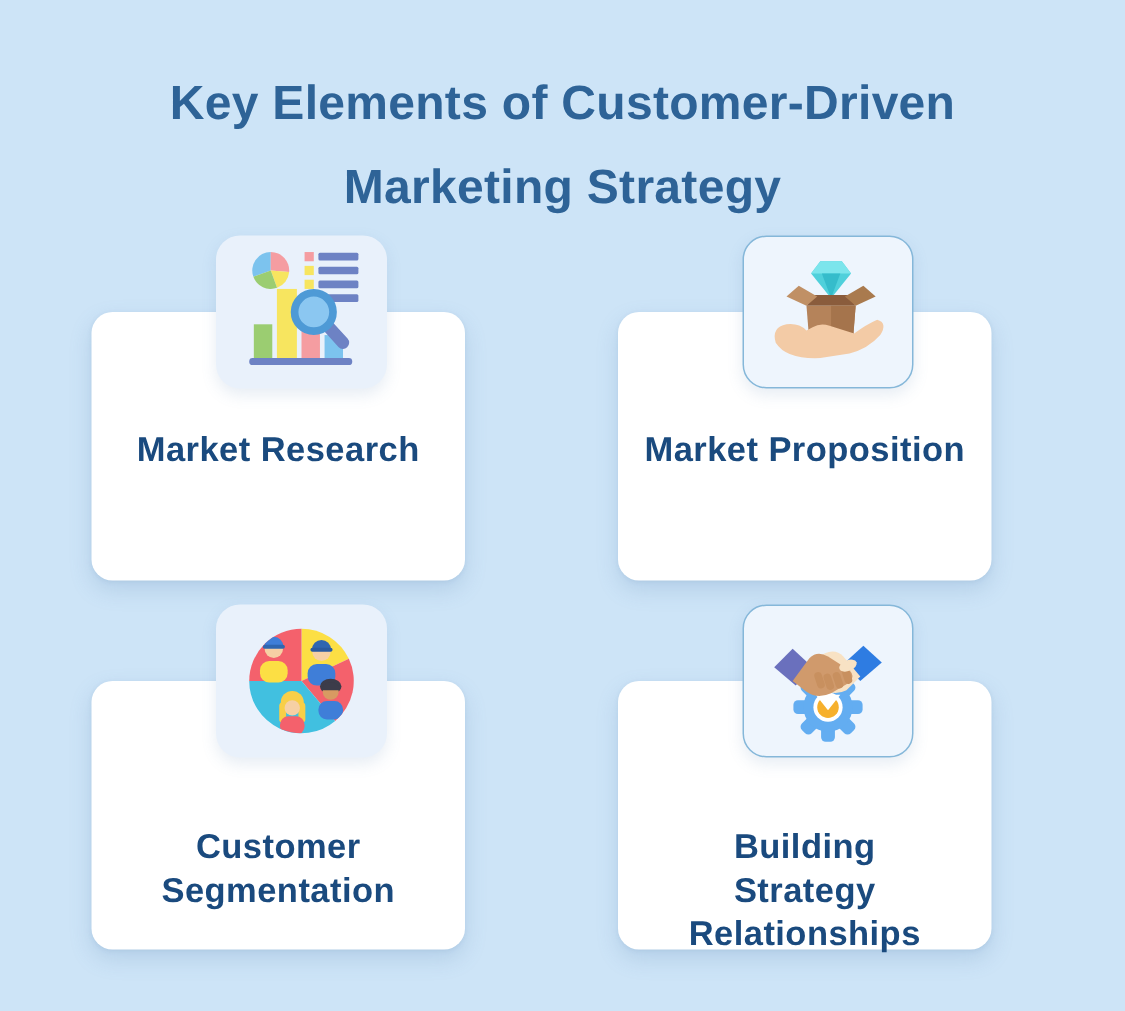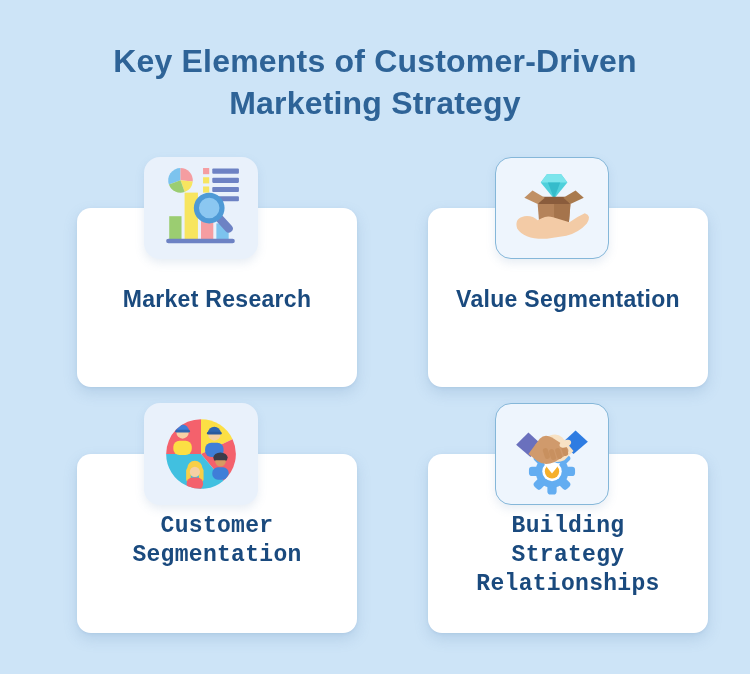--- a/index.html
+++ b/index.html
@@ -9,21 +9,21 @@
   *{margin:0;padding:0;box-sizing:border-box;}
   html,body{width:750px;height:674px;}
   body{
     background:var(--bg);
     font-family:"Liberation Sans","DejaVu Sans",sans-serif;
     position:relative;overflow:hidden;
   }
   .title{
     padding-top:40px;
     text-align:center;
-    font-size:32px;line-height:42px;font-weight:700;
+    font-size:32px;line-height:56px;font-weight:700;
     letter-spacing:.2px;
     color:var(--title);
     white-space:pre-line;
   }
   .cell{position:absolute;width:280px;}
   .cell.c1{left:61px;top:157px;}
   .cell.c2{left:412px;top:157px;}
   .cell.c3{left:61px;top:403px;}
   .cell.c4{left:412px;top:403px;}
   .tile{
@@ -32,37 +32,37 @@
     border-radius:16px;
     background:var(--tile);
     display:flex;align-items:center;justify-content:center;
     box-shadow:0 4px 10px rgba(96,136,181,.15);
   }
   .tile.bordered{
     background:var(--tile-alt);
     border:1.5px solid var(--tile-border);
   }
   .card{
-    position:absolute;left:16px;top:51px;
-    width:280px;height:179px;
+    position:absolute;left:0;top:51px;
+    width:249px;height:179px;
     background:var(--card);
     border-radius:14px;
     box-shadow:0 6px 14px rgba(96,136,181,.22),0 1px 3px rgba(96,136,181,.12);
     z-index:1;
     text-align:center;
   }
   .card-label{
     display:inline-block;
     font-size:23px;line-height:29px;font-weight:600;
     letter-spacing:.3px;
     color:var(--label);
     white-space:pre-line;
   }
   .row1 .card-label{margin-top:77px;}
-  .row2 .card-label{margin-top:58px;font-family:Liberation Mono, monospace;}
+  .row2 .card-label{margin-top:96px;}
   svg{display:block;}
 </style>
 </head>
 <body>
 
 <h1 class="title">Key Elements of Customer-Driven
 Marketing Strategy</h1>
 
 <div class="cell c1 row1">
   <div class="tile">
@@ -109,21 +109,21 @@
       <polygon points="26,36 13,30 21,23 33,30" fill="#c09065"></polygon>
       <polygon points="58,36 71,30 63,23 51,30" fill="#a97a4e"></polygon>
       <polygon points="26,36 58,36 56,61 28,61" fill="#b5835a"></polygon>
       <polygon points="42,36 58,36 56,61 42,61" fill="#a5744c"></polygon>
 
       <path d="M6,60 Q3,50 13,48 Q21,47 26,52 L30,50 Q35,47 41,49 L57,54
                Q65,48 72,45 Q79,47 74,55 Q66,64 54,67 L35,70 Q13,71 6,60 Z" fill="#f3cba6"></path>
     </svg>
   </div>
   <div class="card">
-    <div class="card-label">Value Segmentation</div>
+    <div class="card-label">Market Proposition</div>
   </div>
 </div>
 
 <div class="cell c3 row2">
   <div class="tile">
     <svg width="82" height="82" viewBox="0 0 80 80">
       <defs>
           <clipPath id="segclip">
             <circle cx="40" cy="40" r="34"></circle>
           </clipPath>

